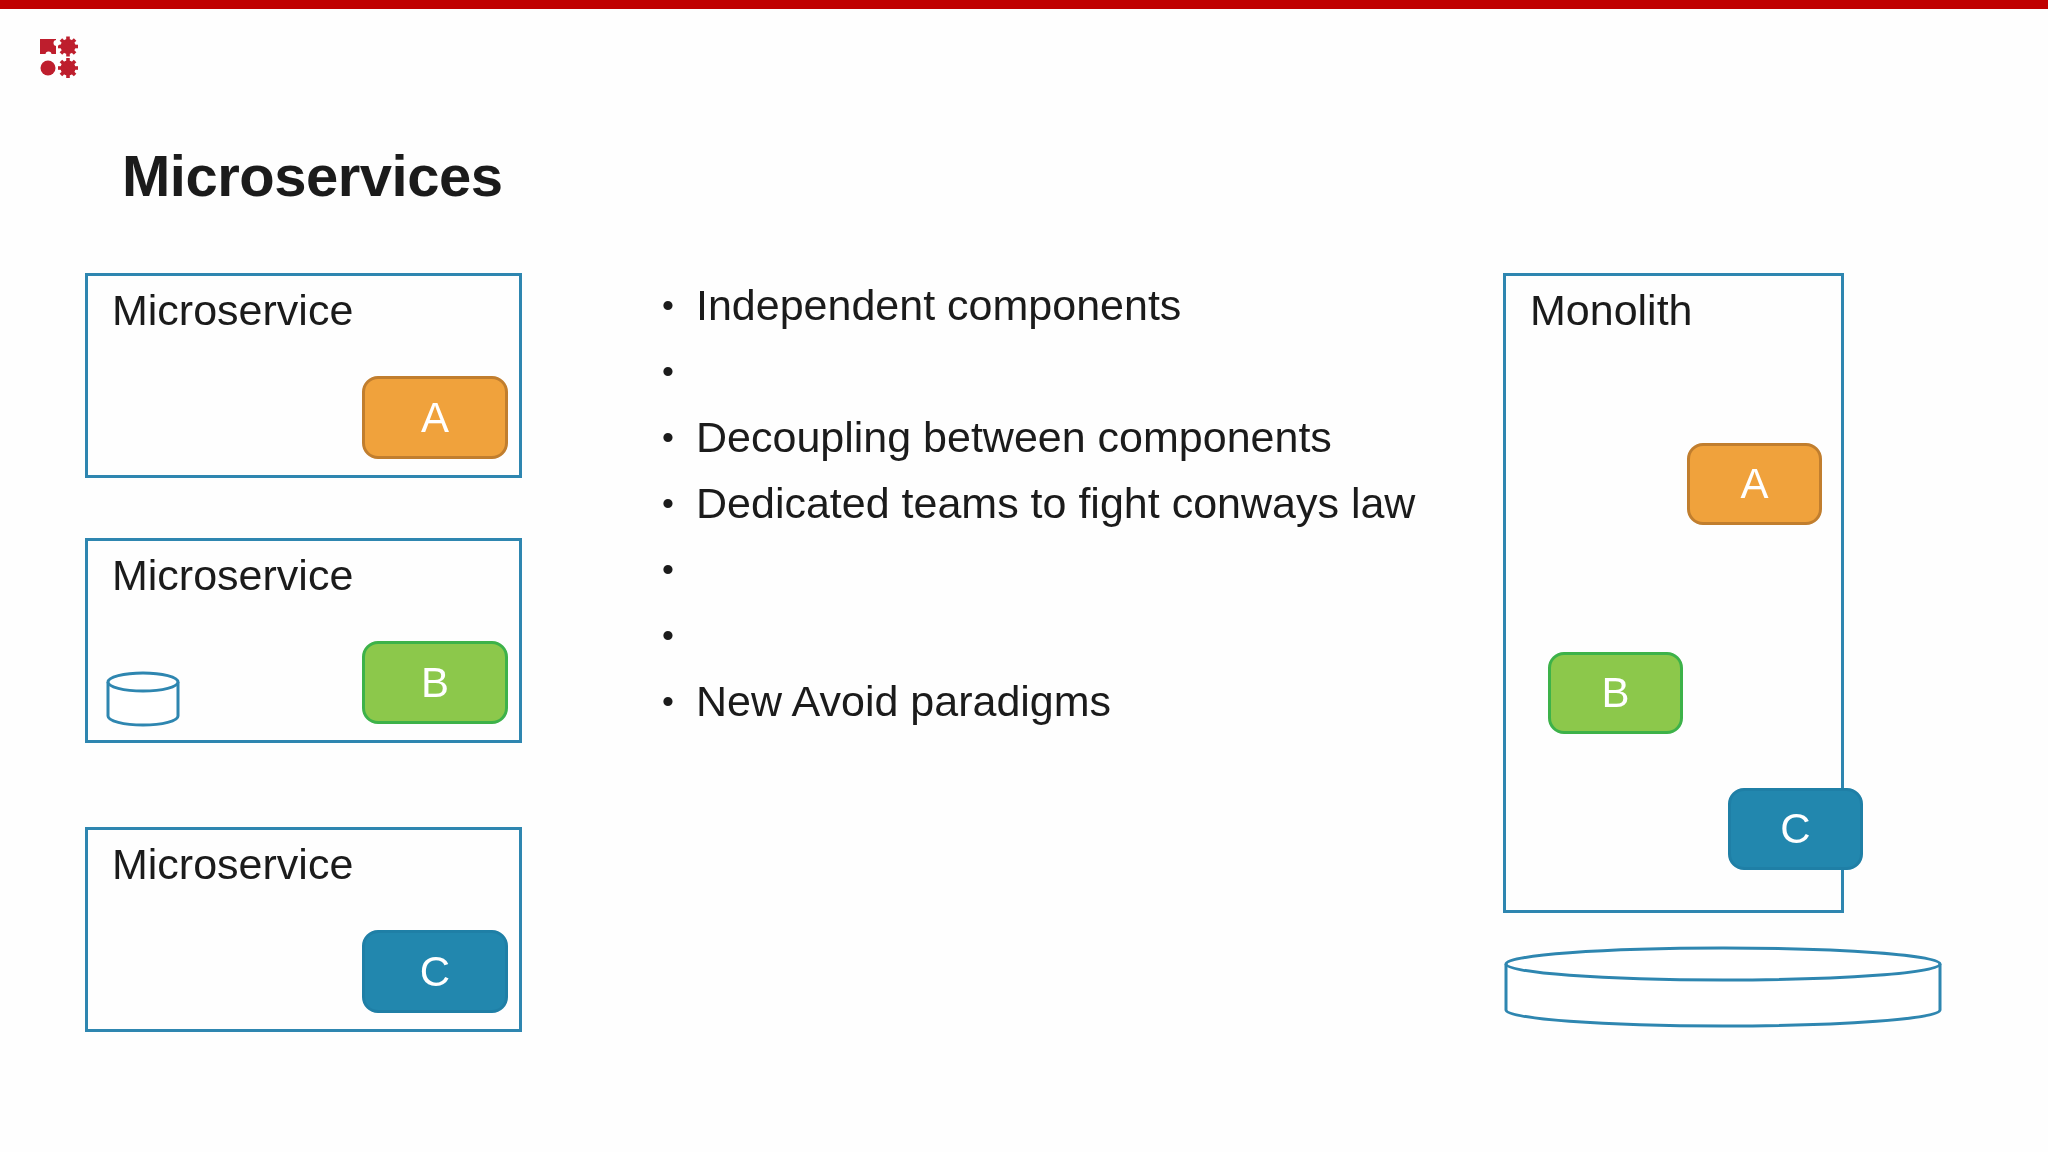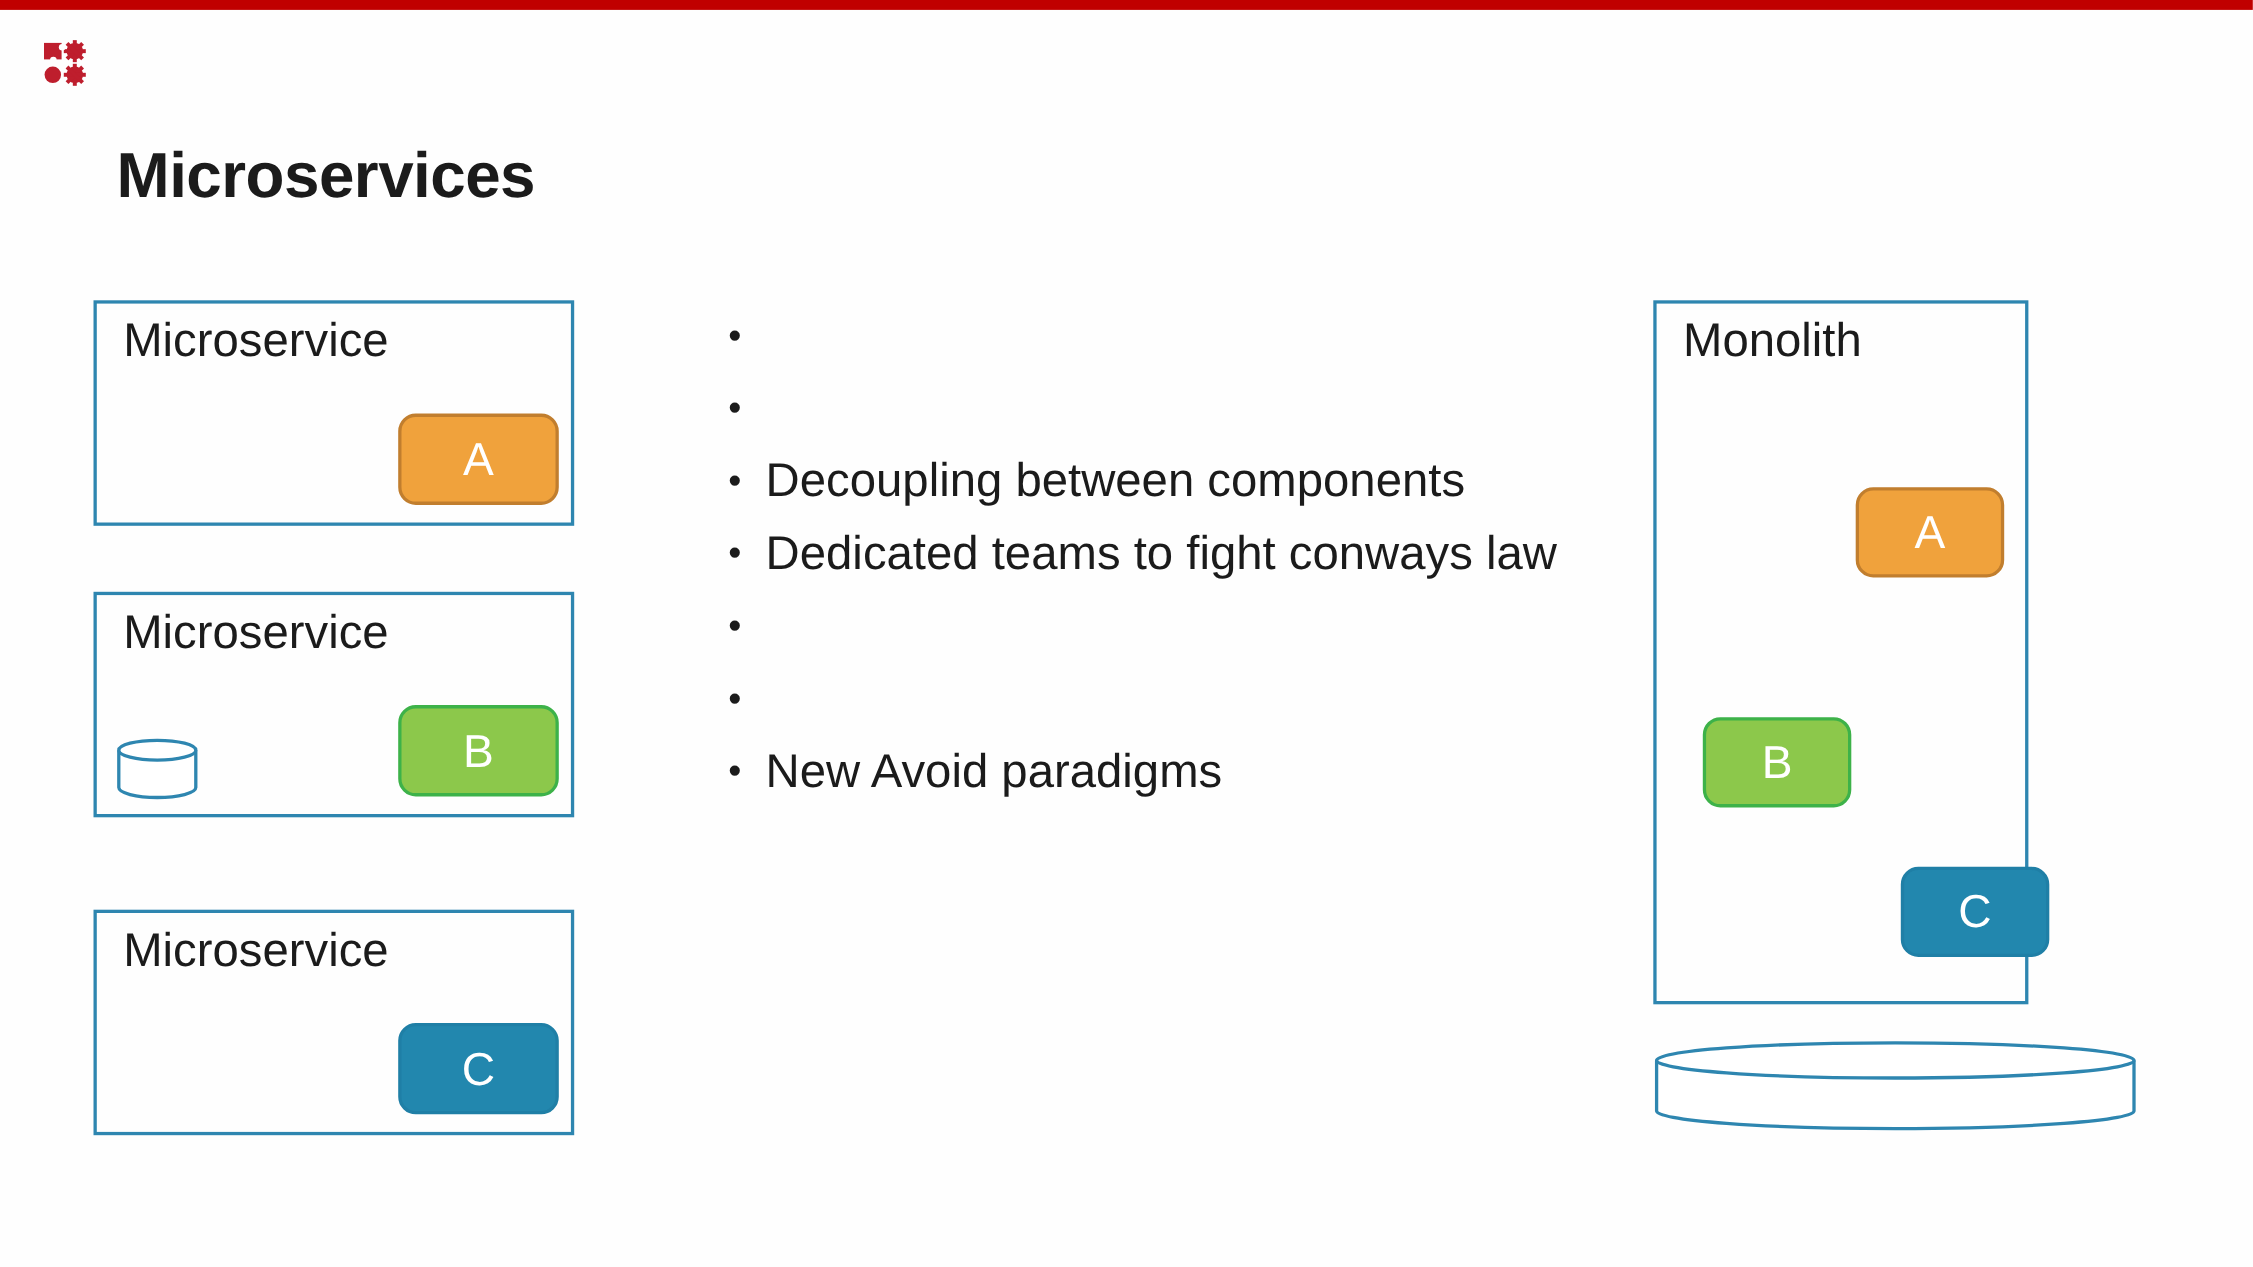--- a/index.html
+++ b/index.html
@@ -74,21 +74,21 @@
             <rect x="-1.8" y="-10" width="3.6" height="20" transform="rotate(90)"></rect>
             <rect x="-1.8" y="-10" width="3.6" height="20" transform="rotate(135)"></rect>
           </g>
         </g>
       </g>
       <circle cx="16.5" cy="7" r="3" fill="var(--bg,#FEFEFE)"></circle>
       <circle cx="8.5" cy="18.5" r="3" fill="var(--bg,#FEFEFE)"></circle>
     </svg>
   </div>
 
-  <h1 class="title" style="margin:0;">Microservices</h1>
+  <h1 class="title" style="margin:16px;">Microservices</h1>
 
   <div class="ms-box" id="ms-box-1">
     <div class="box-label">Microservice</div>
     <div class="chip a">
       <span>A</span>
     </div>
   </div>
 
   <div class="ms-box" id="ms-box-2">
     <div class="box-label">Microservice</div>
@@ -108,20 +108,21 @@
   <div class="ms-box" id="ms-box-3">
     <div class="box-label">Microservice</div>
     <div class="chip c">
       <span>C</span>
     </div>
   </div>
 
   <ul class="bullets">
     <li>
         <span class="dot">•</span>
+        <span>Independent components</span>
       </li>
     <li>
         <span class="dot">•</span>
       </li>
     <li>
         <span class="dot">•</span>
         <span>Decoupling between components</span>
       </li>
     <li>
         <span class="dot">•</span>

